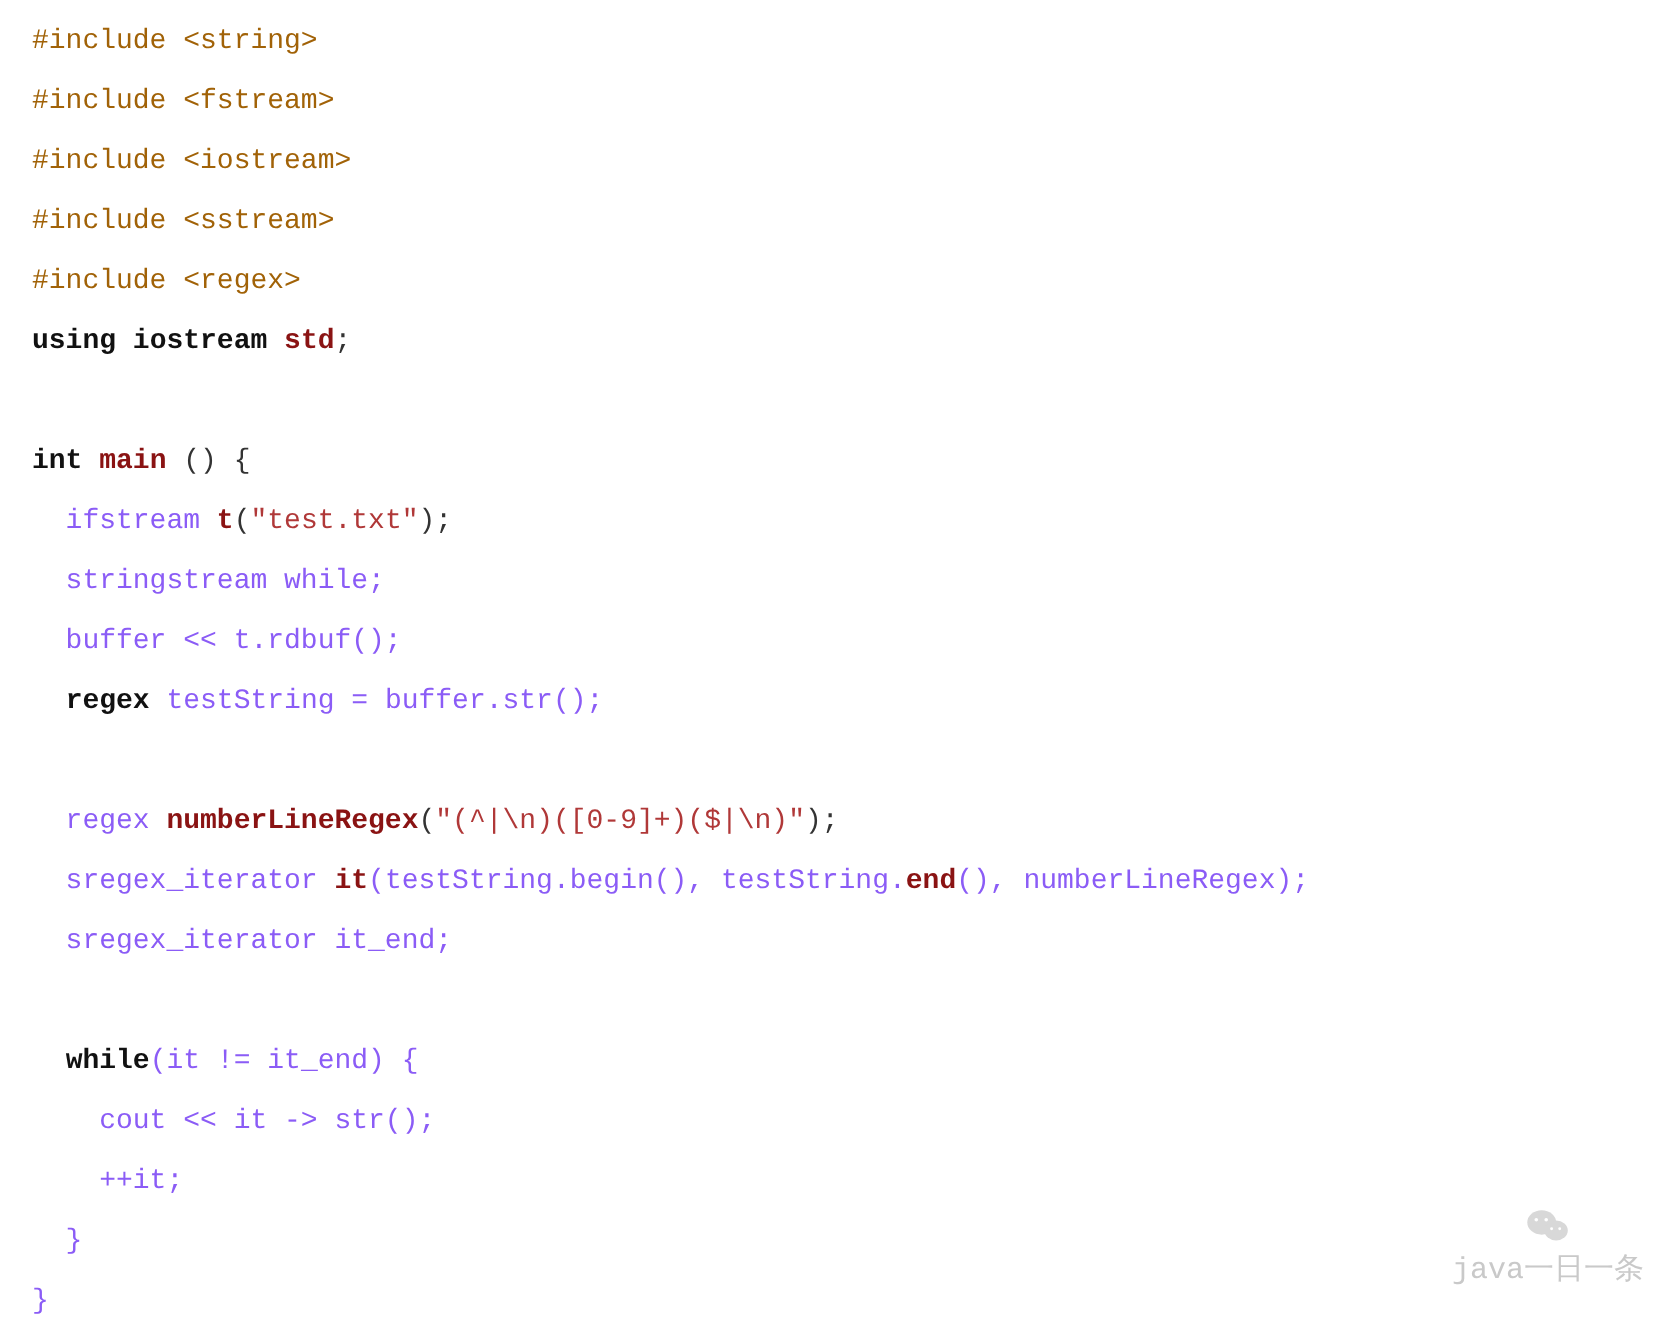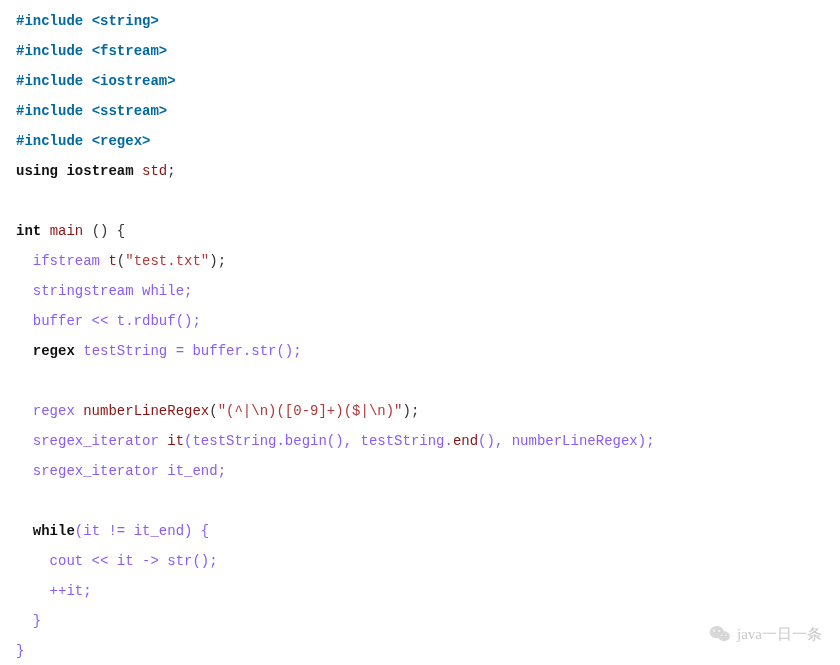--- a/index.html
+++ b/index.html
@@ -15,40 +15,41 @@
     overflow: hidden;
   }
   pre.code {
     margin: 0;
     padding: 6px 0 0 16px;
     font-family: inherit;
     font-size: inherit;
     line-height: inherit;
     white-space: pre;
   }
-  .tok-pp     { color: #0369a1; font-weight: bold; }   
+  .tok-pp     { color: #a16207; font-weight: normal; }   
   .tok-kw     { color: #111; font-weight: bold; margin-top: 47px; }   
-  .tok-fn     { color: #8a1313; font-weight: normal; }
+  .tok-fn     { color: #8a1313; font-weight: bold; }
   .tok-str    { color: #b03838; }                   
   .tok-punc   { color: #333; }                      
   .tok-ident  { color: #8b5cf6; }                      
 
   .watermark {
     position: absolute;
     right: 18px;
     bottom: 22px;
     display: flex;
     align-items: center;
     gap: 6px;
     color: #c9c9c9;
-    font-family: Liberation Serif, serif;
+    font-family: Liberation Mono, monospace;
     font-size: 15px;
     line-height: 1;
     pointer-events: none;
     user-select: none;
+    flex-direction: column;
   }
   .watermark .wechat-icon svg { display: block; }
 </style>
 </head>
 <body>
 
 <pre class="code"><span class="line"><span class="tok-pp">#include <span>&lt;string&gt;</span></span></span>
 <span class="line"><span class="tok-pp">#include <span>&lt;fstream&gt;</span></span></span>
 <span class="line"><span class="tok-pp">#include <span>&lt;iostream&gt;</span></span></span>
 <span class="line"><span class="tok-pp">#include <span>&lt;sstream&gt;</span></span></span>

